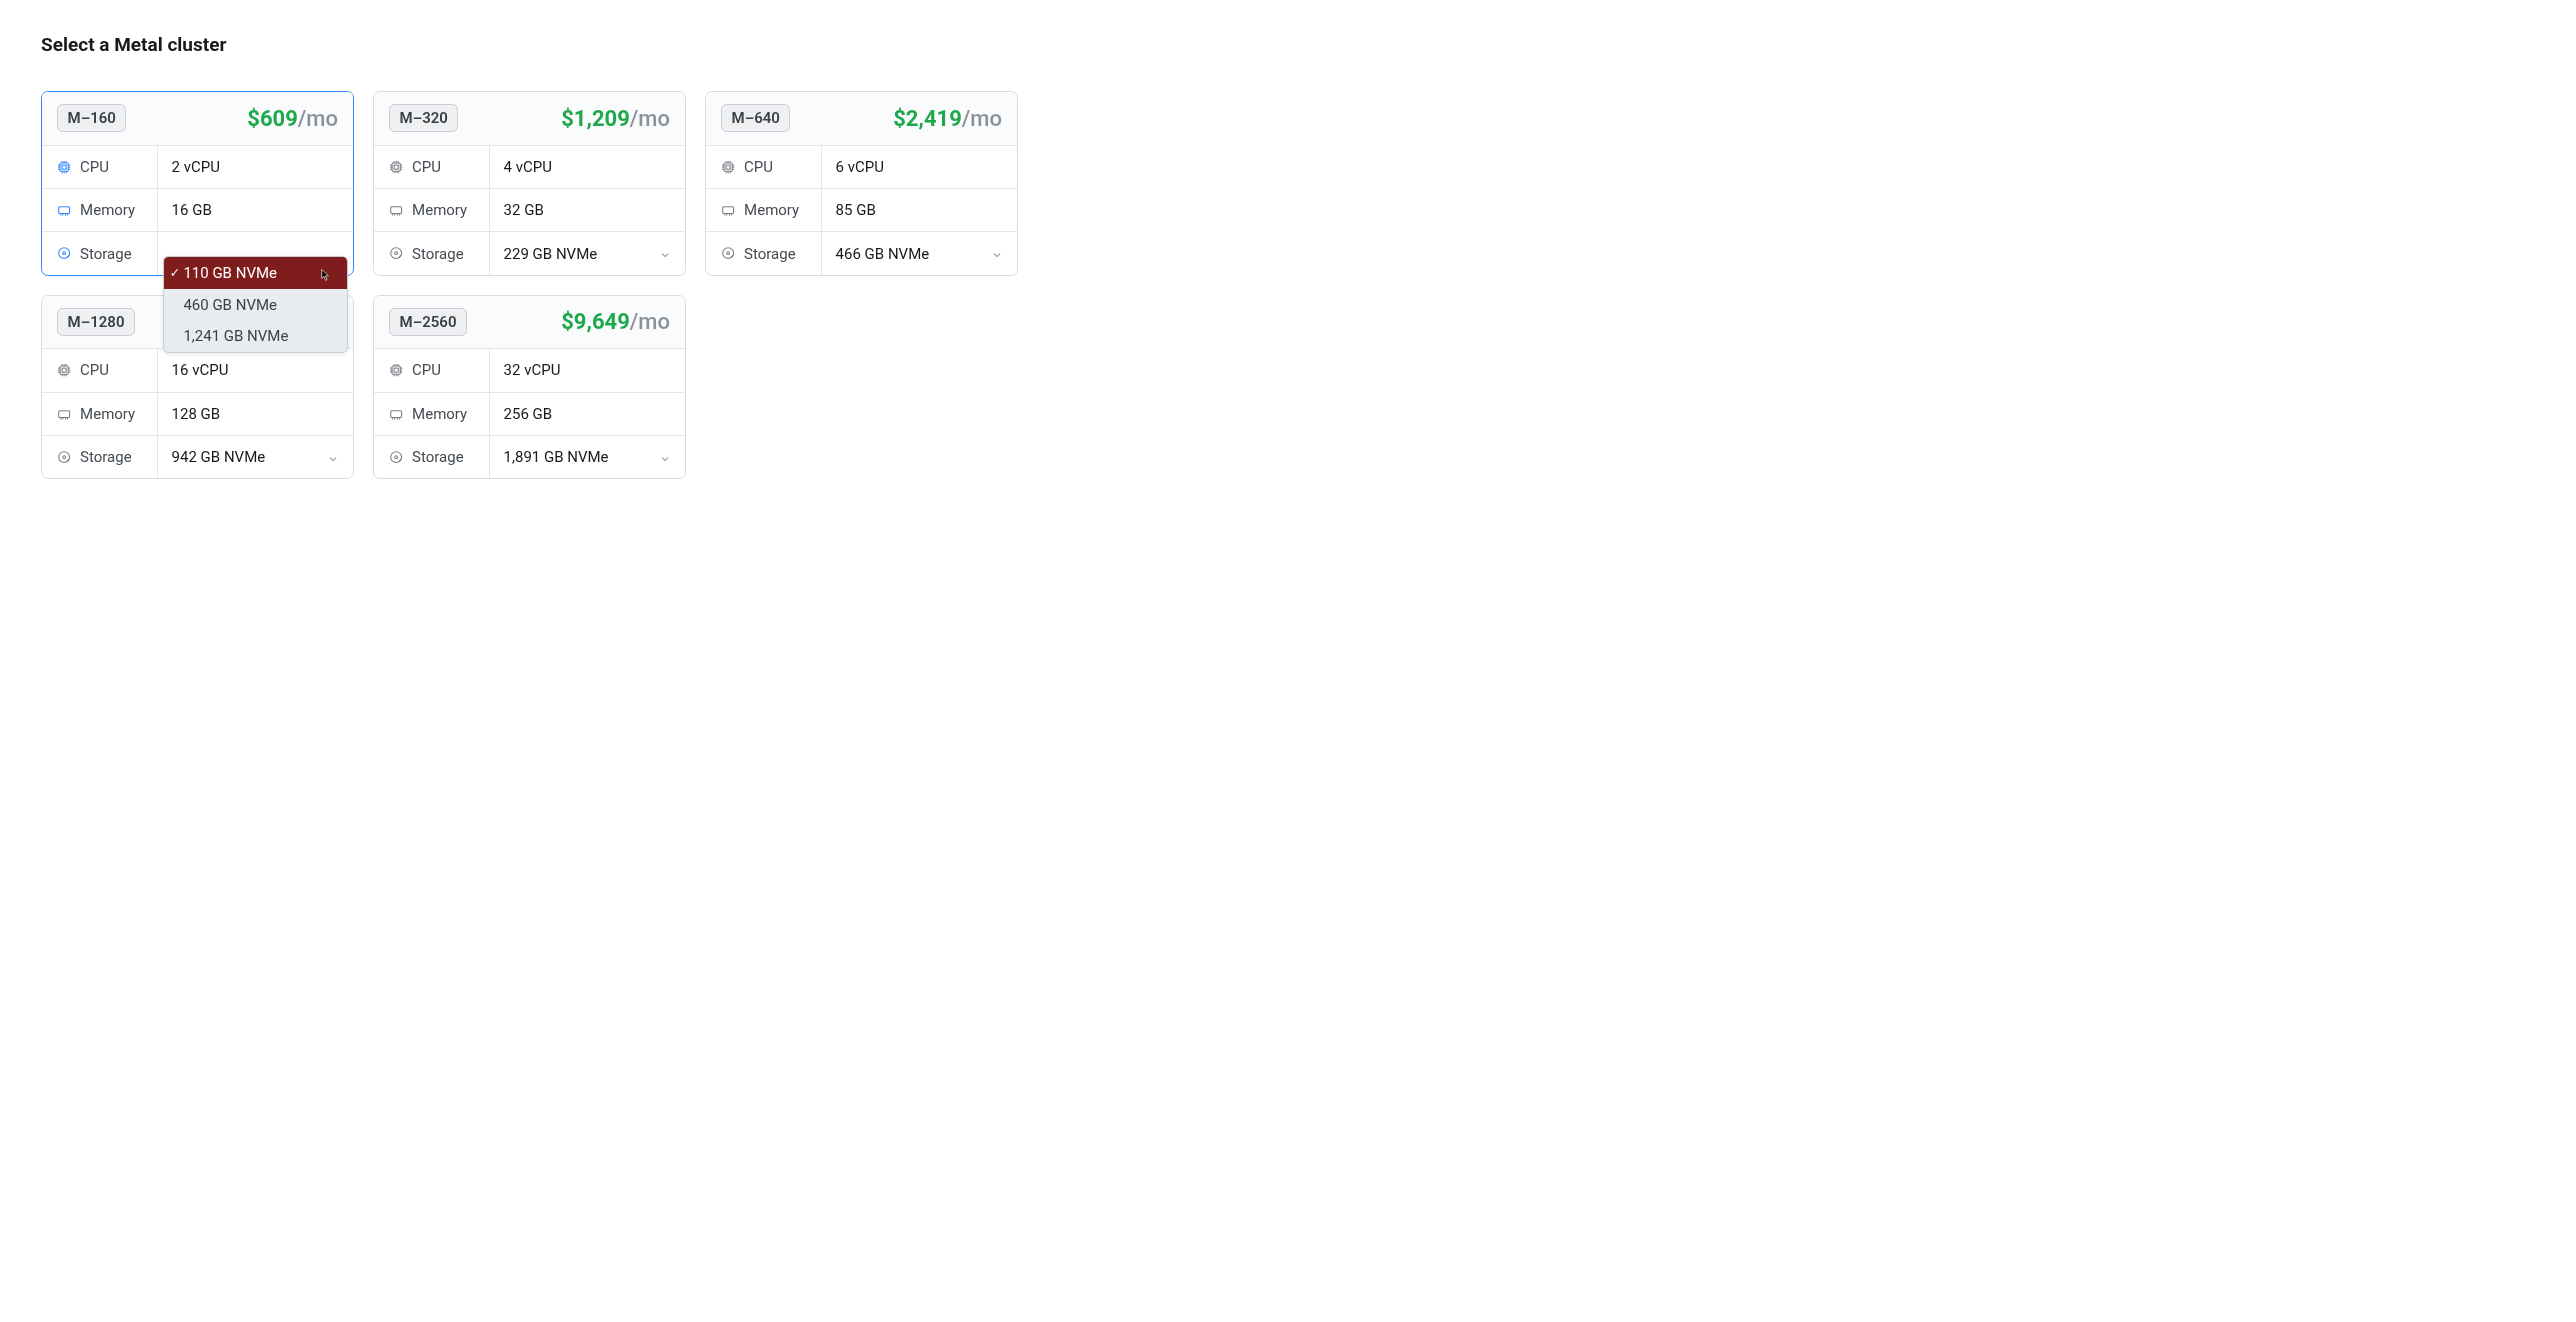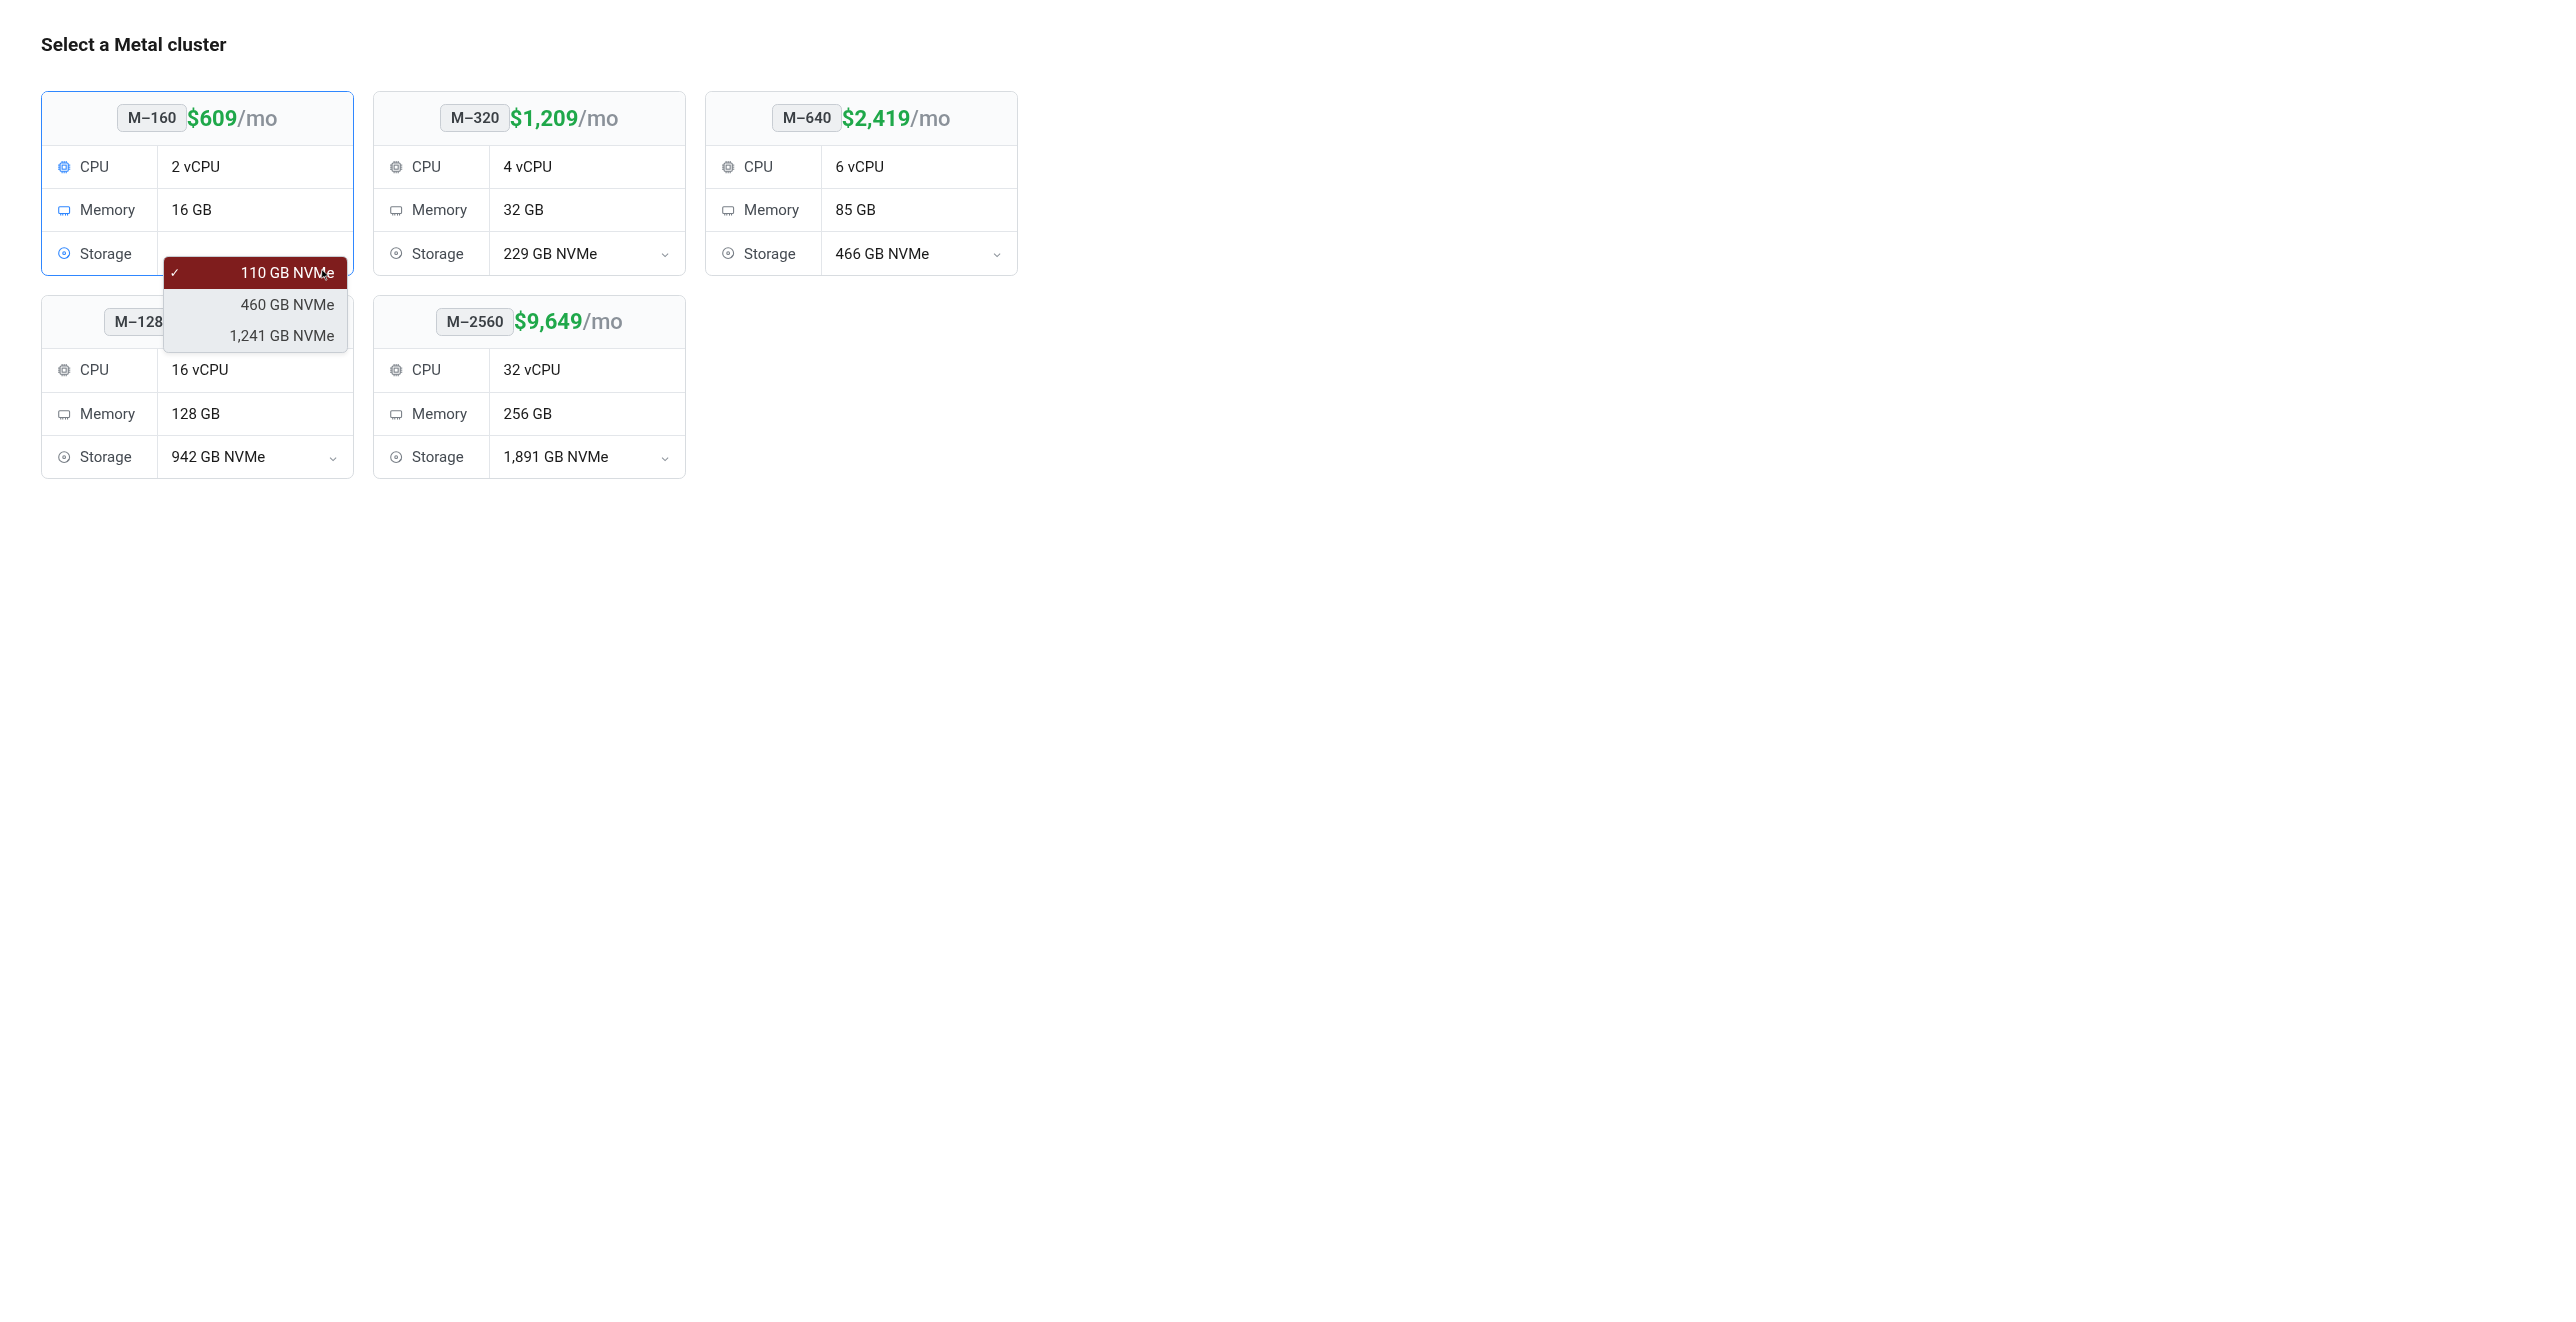--- a/index.html
+++ b/index.html
@@ -29,21 +29,21 @@
   background: #fff;
   overflow: visible;
   position: relative;
 }
 .cluster-card.selected {
   border: 1.4px solid #2f87ff;
 }
 .card-header {
   display: flex;
   align-items: center;
-  justify-content: center;
+  justify-content: space-between;
   padding: 12.2px 15px;
   border-bottom: 0.7px solid #e3e6ea;
   background: #fafbfc;
   border-radius: 6.8px 6.8px 0 0;
 }
 .cluster-card.selected .card-header {
   border-radius: 5.4px 5.4px 0 0;
 }
 .plan-badge {
   display: inline-block;
@@ -63,21 +63,20 @@
   color: #1fa84a;
 }
 .price-period {
   color: #8a9199;
   font-weight: 500;
 }
 .spec-row {
   display: flex;
   align-items: center;
   border-bottom: 0.7px solid #e3e6ea;
-  text-align: right;
 }
 .spec-row:last-child {
   border-bottom: none;
 }
 .spec-label {
   display: flex;
   align-items: center;
   gap: 8.2px;
   width: 116px;
   padding: 12.2px 13.6px;

